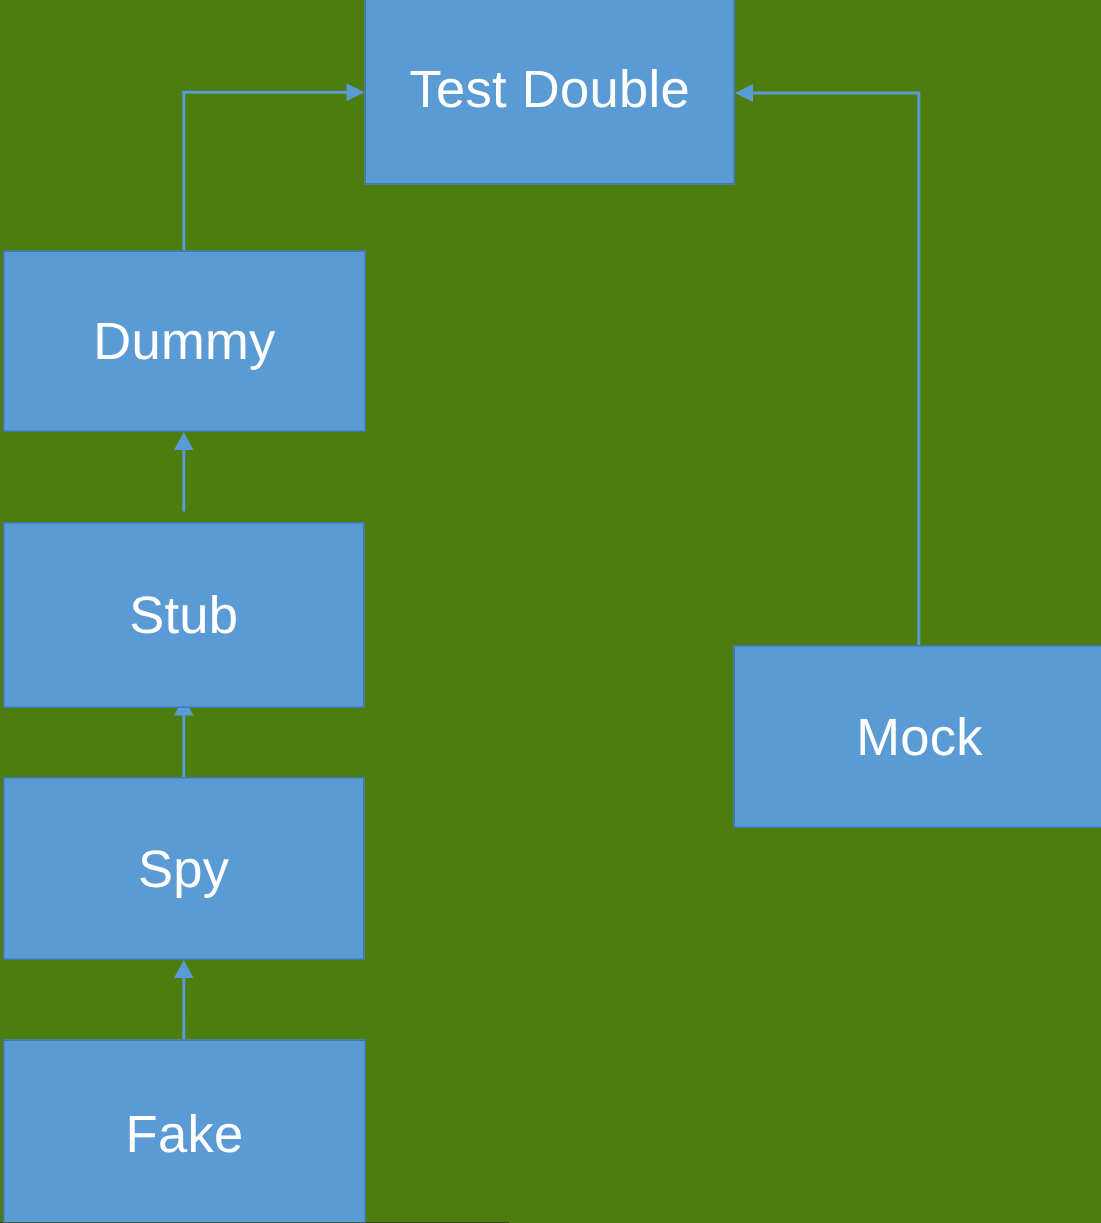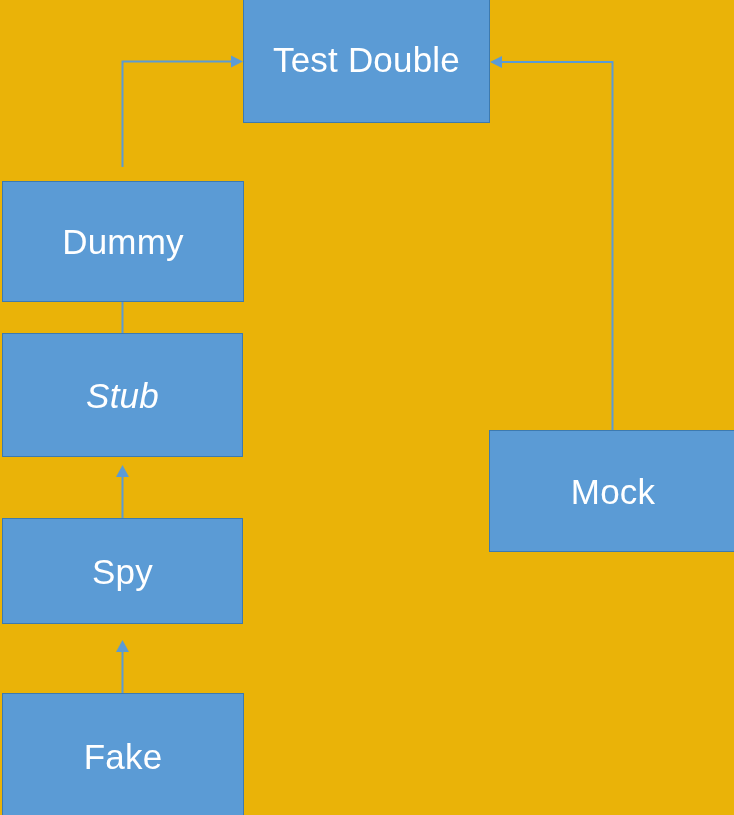--- a/index.html
+++ b/index.html
@@ -43,21 +43,21 @@
     stroke: #5b9bd5;
     stroke-width: 2;
   }
   .edge-head {
     fill: #5b9bd5;
   }
 </style>
 </head>
 <body>
 
-<div id="canvas" style="background: #eab308;">
+<div id="canvas" style="background: #4d7c0f;">
 
   <svg id="edges" viewBox="0 0 734 815">
 
     <g>
       <path class="edge-line" d="M 122.5 167 L 122.5 61.5 L 233 61.5" style="stroke: rgb(91, 155, 213);"></path>
       <polygon class="edge-head" points="243,61.5 231,55.5 231,67.5" style="fill: rgb(91, 155, 213);"></polygon>
     </g>
 
     <g>
       <path class="edge-line" d="M 612.5 430 L 612.5 62 L 500 62" style="stroke: rgb(91, 155, 213);"></path>
@@ -78,29 +78,29 @@
       <path class="edge-line" d="M 122.5 693 L 122.5 650" style="stroke: rgb(91, 155, 213);"></path>
       <polygon class="edge-head" points="122.5,640 116,652 129,652" style="fill: rgb(91, 155, 213);"></polygon>
     </g>
 
   </svg>
 
   <div class="node" id="node-test-double" style="left: 243px; top: -4px; width: 247px; height: 127px; background: rgb(91, 155, 213); border-color: rgb(61, 122, 176); color: rgb(255, 255, 255);">
     <span>Test Double</span>
   </div>
 
-  <div class="node" id="node-dummy" style="left: 2px; top: 167px; width: 242px; height: 121px; background: rgb(91, 155, 213); border-color: rgb(61, 122, 176); color: rgb(255, 255, 255); margin-top: 14px;">
+  <div class="node" id="node-dummy" style="left: 2px; top: 167px; width: 242px; height: 121px; background: rgb(91, 155, 213); border-color: rgb(61, 122, 176); color: rgb(255, 255, 255);">
     <span>Dummy</span>
   </div>
 
-  <div class="node" id="node-stub" style="left: 2px; top: 333px; width: 241px; height: 124px; background: rgb(91, 155, 213); border-color: rgb(61, 122, 176); color: rgb(255, 255, 255); font-style: italic;">
+  <div class="node" id="node-stub" style="left: 2px; top: 348px; width: 241px; height: 124px; background: rgb(91, 155, 213); border-color: rgb(61, 122, 176); color: rgb(255, 255, 255);">
     <span>Stub</span>
   </div>
 
-  <div class="node" id="node-spy" style="left: 2px; top: 518px; width: 241px; height: 106px; background: rgb(91, 155, 213); border-color: rgb(61, 122, 176); color: rgb(255, 255, 255);">
+  <div class="node" id="node-spy" style="left: 2px; top: 518px; width: 241px; height: 122px; background: rgb(91, 155, 213); border-color: rgb(61, 122, 176); color: rgb(255, 255, 255);">
     <span>Spy</span>
   </div>
 
   <div class="node" id="node-mock" style="left: 2px; top: 693px; width: 242px; height: 126px; background: rgb(91, 155, 213); border-color: rgb(61, 122, 176); color: rgb(255, 255, 255);">
     <span>Fake</span>
   </div>
 
   <div class="node" id="node-fake" style="left: 489px; top: 430px; width: 248px; height: 122px; background: rgb(91, 155, 213); border-color: rgb(61, 122, 176); color: rgb(255, 255, 255);">
     <span>Mock</span>
   </div>

